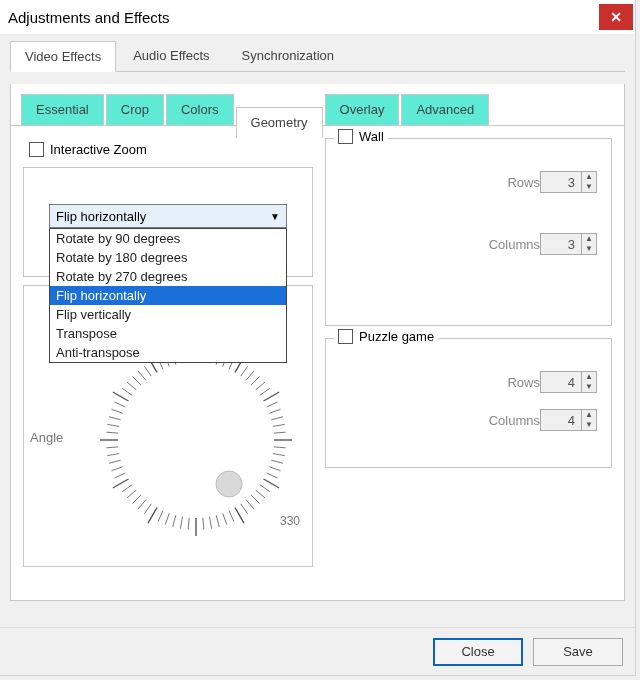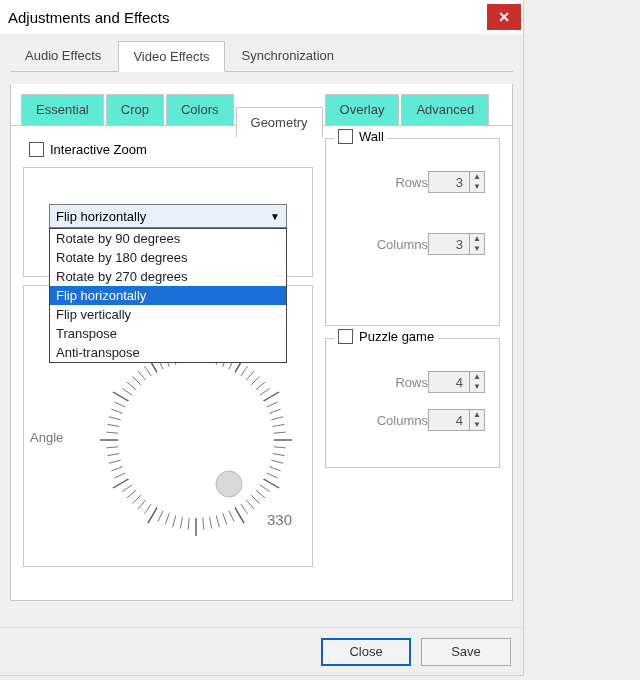--- a/index.html
+++ b/index.html
@@ -1,17 +1,17 @@
 <!DOCTYPE html>
 <html><head>
 <meta charset="utf-8">
 <style>
   * { box-sizing: border-box; font-family: "Segoe UI", Tahoma, sans-serif; font-size: 13px; }
   body { margin: 0; background: #f0f0f0; width: 640px; height: 680px; position: relative; }
-  .dialog { position: absolute; left: 0; top: 0; width: 524px; height: 676px; background: #fff; border-right: 1px solid #d0d0d0; border-bottom: 1px solid #d0d0d0; }
+  .dialog { position: absolute; left: 0; top: 0; width: 636px; height: 676px; background: #fff; border-right: 1px solid #d0d0d0; border-bottom: 1px solid #d0d0d0; }
   .titlebar { height: 34px; display: flex; align-items: center; justify-content: space-between; padding-left: 8px; background: #fff; }
   .titlebar-title { font-size: 15px; color: #000; }
   .close-x { width: 34px; height: 26px; background: #c9302c; color: #fff; display: flex; align-items: center; justify-content: center; font-size: 14px; font-weight: bold; margin-right: 2px; cursor: pointer; }
   .body { padding: 6px 10px 0 10px; background: #f0f0f0; height: calc(100% - 34px - 48px); position: relative; }
 
   .tabs { display: flex; border-bottom: 1px solid #c8c8c8; }
   .tabs.primary { margin-bottom: 12px; }
   .tab { padding: 7px 14px; color: #444; background: #f0f0f0; border: 1px solid transparent; border-bottom: none; margin-right: 2px; cursor: pointer; }
   .tab.active { background: #fff; border: 1px solid #c8c8c8; border-bottom: 1px solid #fff; position: relative; top: 1px; }
 
@@ -36,21 +36,21 @@
   .combo { position: relative; width: 238px; margin: 26px auto 0 auto; }
   .combo-display { height: 24px; border: 1px solid #7a7a7a; background: #e6f0fa; display: flex; align-items: center; justify-content: space-between; padding: 0 6px; cursor: pointer; }
   .combo-caret { font-size: 10px; }
   .combo-list { position: absolute; top: 24px; left: 0; width: 238px; border: 1px solid #444; background: #fff; z-index: 100; }
   .combo-item { padding: 2px 6px; color: #222; cursor: pointer; }
   .combo-item.sel { background: #1a6fd8; color: #fff; }
 
   .dial-wrap { position: absolute; left: 0; right: 0; bottom: 6px; height: 230px; }
   .angle-lbl { position: absolute; left: 6px; top: 100px; color: #777; }
   .dial { position: absolute; left: 62px; top: 0; width: 220px; height: 220px; }
-  .t330 { position: absolute; right: 20px; bottom: 32px; color: #777; font-size: 15px; }
+  .t330 { position: absolute; right: 12px; bottom: 32px; color: #777; font-size: 12px; }
   .knob { fill: #d9d9d9; stroke: #bbb; }
 
   .group-rt { height: 188px; }
   .group-rt2 { height: 130px; }
   .group-title { position: absolute; top: -10px; left: 8px; background: #fff; padding: 0 4px; display: flex; align-items: center; gap: 6px; }
   .row2 { display: flex; align-items: center; justify-content: flex-end; margin: 22px 4px 0 4px; }
   .row2 + .row2 { margin-top: 40px; }
   .group-rt2 .row2 + .row2 { margin-top: 16px; }
   .lbl2 { color: #888; }
   .spin { display: flex; align-items: center; border: 1px solid #aaa; background: #f0f0f0; height: 22px; }
@@ -67,22 +67,22 @@
 
 <div class="dialog">
   <div class="titlebar">
     <span class="titlebar-title">Adjustments and Effects</span>
     <div class="close-x">✕</div>
   </div>
 
   <div class="body">
 
     <div class="tabs primary">
+      <div class="tab active">Video Effects</div>
       <div class="tab">Audio Effects</div>
-      <div class="tab active">Video Effects</div>
       <div class="tab">Synchronization</div>
     </div>
 
     <div class="subtab-container">
       <div class="subtabs tabs">
         <div class="tab">Essential</div>
         <div class="tab">Crop</div>
         <div class="tab">Colors</div>
         <div class="tab active">Geometry</div>
         <div class="tab">Overlay</div>

